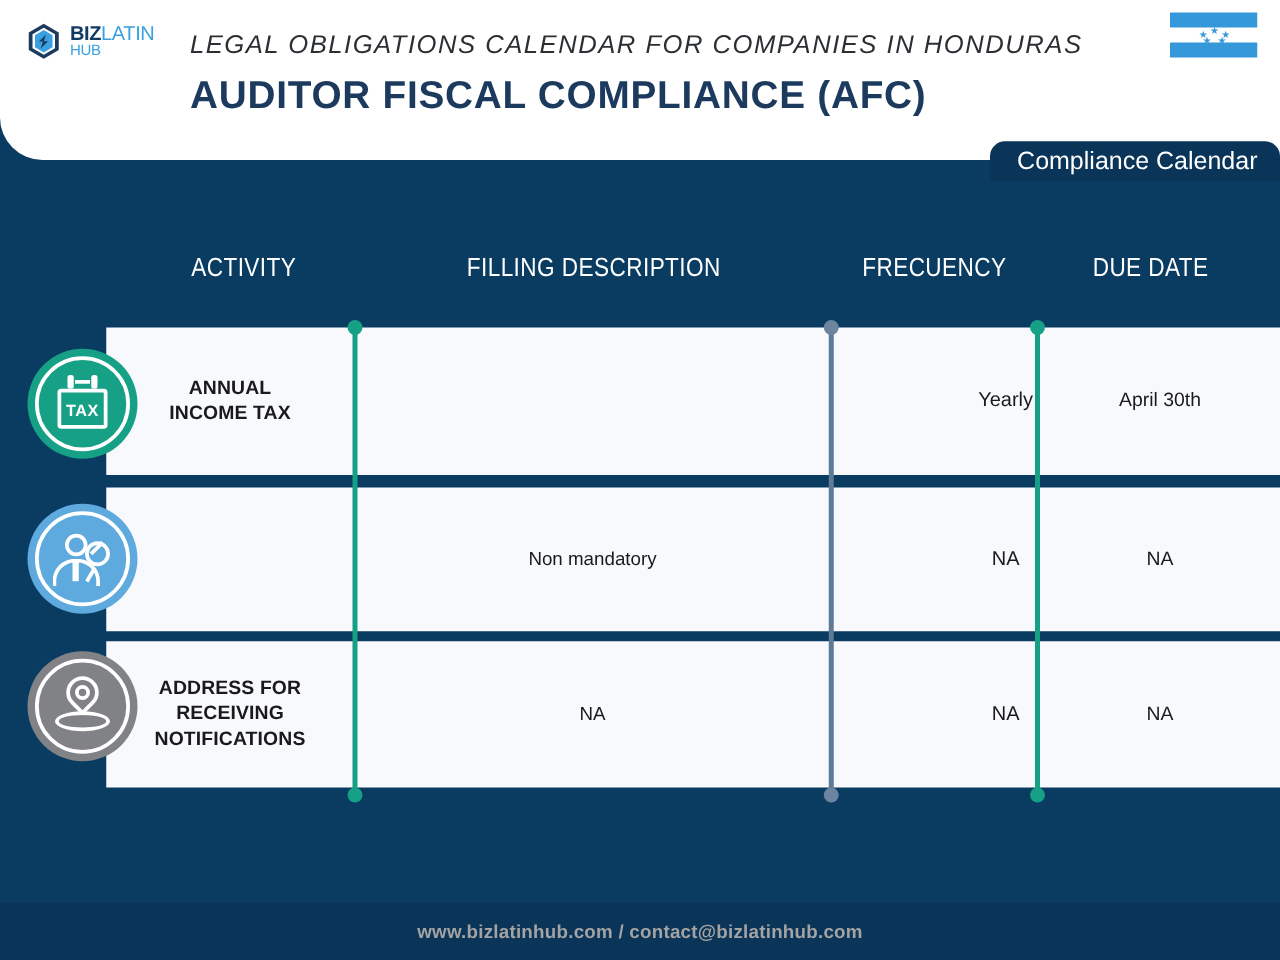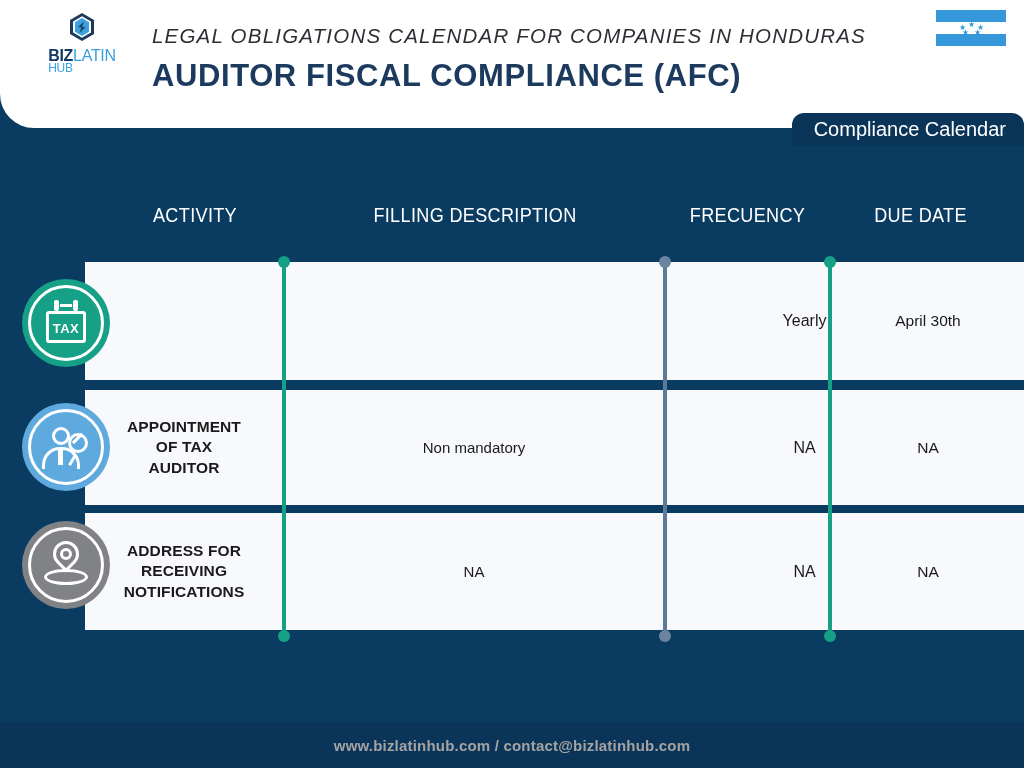--- a/index.html
+++ b/index.html
@@ -15,21 +15,20 @@
   #header-band{
     position:absolute; left:0; top:0; width:1024px; height:128px;
     background:#ffffff;
     border-bottom-left-radius:34px;
     z-index:3;
   }
   #logo-block{
     position:absolute; left:20px; top:12px; width:124px; height:42px;
     display:flex; align-items:center; gap:6px;
     z-index:5;
-    flex-direction:column;
   }
   #logo-mark{ width:30px; height:30px; position:relative; flex:0 0 30px; }
   #logo-words{ line-height:0.95; }
   .logo-line1{ font-size:16px; font-weight:bold; letter-spacing:-0.3px; white-space:nowrap;}
   .logo-biz{ color:#123a63; }
   .logo-latin{ color:#3aa0e0; font-weight:normal; }
   .logo-hub{ color:#3aa0e0; font-size:12px; font-weight:normal; letter-spacing:-0.3px;}
 
   #header-subtitle{
     position:absolute; left:152px; top:24px;
@@ -212,36 +211,36 @@
 <div class="connector" id="conn-1">
   <span class="dot dot-top"></span>
   <span class="dot dot-bottom"></span>
 </div>
 <div class="connector" id="conn-2">
   <span class="dot dot-top"></span>
   <span class="dot dot-bottom"></span>
 </div>
 
 <div class="row" id="row-0">
+  <div class="cell cell-activity">ANNUAL<br>INCOME TAX</div>
   <div class="cell cell-freq">Yearly</div>
   <div class="cell cell-due">April 30th</div>
 </div>
 <div class="icon-badge" id="icon-0">
   <span class="icon-inner-ring"></span>
   <span class="glyph">
     <span class="cal-tab cal-tab-l"></span>
     <span class="cal-tab cal-tab-r"></span>
     <span class="cal-bar"></span>
     <span class="cal-body"></span>
     <span class="cal-text">TAX</span>
   </span>
 </div>
 
 <div class="row" id="row-1">
-  <div class="cell cell-activity">APPOINTMENT<br>OF TAX<br>AUDITOR</div>
   <div class="cell cell-desc">Non mandatory</div>
   <div class="cell cell-freq">NA</div>
   <div class="cell cell-due">NA</div>
 </div>
 <div class="icon-badge" id="icon-1">
   <span class="icon-inner-ring"></span>
   <span class="glyph">
     <span class="person-head"></span>
     <span class="person-body"></span>
     <span class="person-tie"></span>

